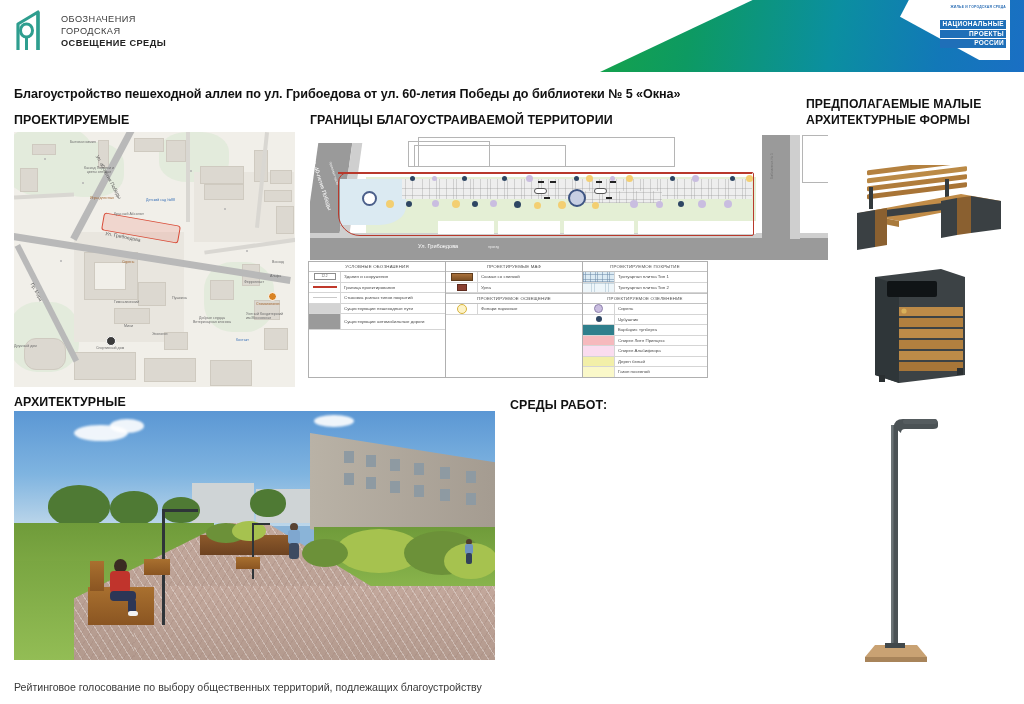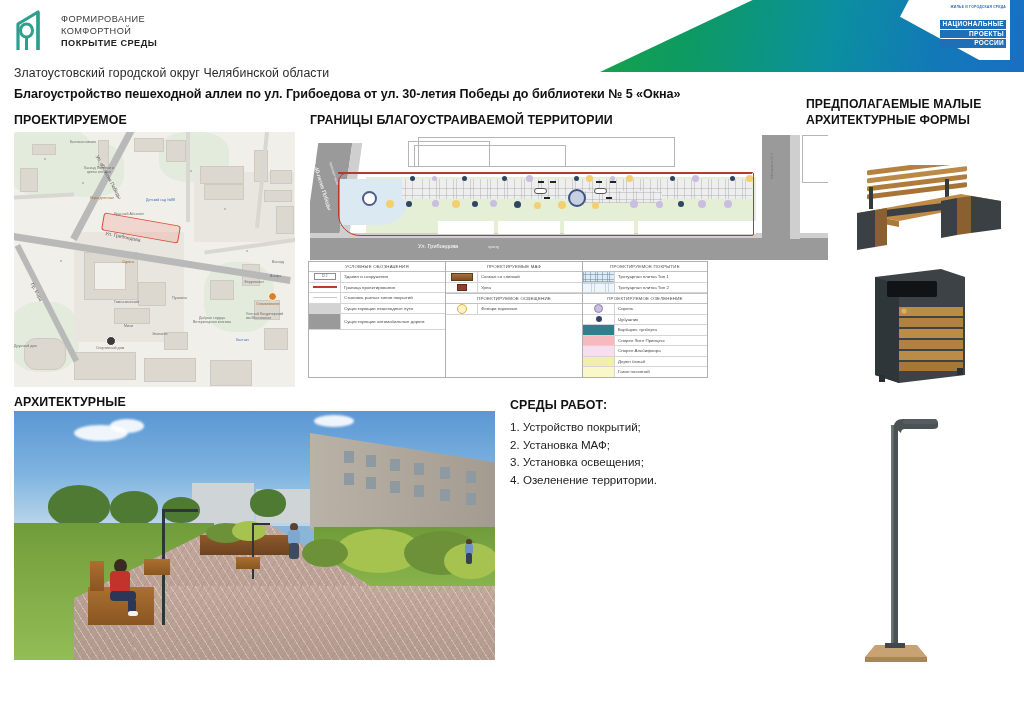--- a/index.html
+++ b/index.html
@@ -241,44 +241,37 @@
   </div>
 
   <div class="brand">
     <svg class="brand-mark" viewBox="0 0 38 44">
       <path d="M4 40 V14 L24 2 V40" fill="none" stroke="#2e9e8f" stroke-width="3.2" stroke-linejoin="round"></path>
       <path d="M24 40 V2" fill="none" stroke="#2e9e8f" stroke-width="3.2"></path>
       <ellipse cx="12.5" cy="20.5" rx="6" ry="6.6" fill="none" stroke="#2e9e8f" stroke-width="3"></ellipse>
       <path d="M12.5 27 V40" stroke="#2e9e8f" stroke-width="3" fill="none"></path>
     </svg>
     <div class="brand-text">
-      <div class="b1">ФОРМИРОВАНИЕ</div>
-      <div class="b2">КОМФОРТНОЙ</div>
-      <div class="b3">ПОКРЫТИЕ СРЕДЫ</div>
+      <div class="b1">ОБОЗНАЧЕНИЯ</div>
+      <div class="b2">ГОРОДСКАЯ</div>
+      <div class="b3">ОСВЕЩЕНИЕ СРЕДЫ</div>
     </div>
   </div>
 
-  <div class="subtitle">Златоустовский городской округ Челябинской области</div>
-  <div class="maintitle">Благоустройство пешеходной аллеи по ул. Грибоедова от ул. 30-летия Победы до библиотеки № 5 «Окна»</div>
-
-  <div class="sec-label lbl-location">ПРОЕКТИРУЕМОЕ</div>
+  <div class="maintitle">Благоустройство пешеходной аллеи по ул. Грибоедова от ул. 60-летия Победы до библиотеки № 5 «Окна»</div>
+
+  <div class="sec-label lbl-location">ПРОЕКТИРУЕМЫЕ</div>
   <div class="sec-label lbl-borders">ГРАНИЦЫ БЛАГОУСТРАИВАЕМОЙ ТЕРРИТОРИИ</div>
   <div class="sec-label lbl-maf">
     <div>ПРЕДПОЛАГАЕМЫЕ МАЛЫЕ</div>
     <div>АРХИТЕКТУРНЫЕ ФОРМЫ</div>
   </div>
   <div class="sec-label lbl-vis">АРХИТЕКТУРНЫЕ</div>
   <div class="sec-label lbl-works">СРЕДЫ РАБОТ:</div>
 
-  <div class="works-list">
-    <div>1. Устройство покрытий;</div>
-    <div>2. Установка МАФ;</div>
-    <div>3. Установка освещения;</div>
-    <div>4. Озеленение территории.</div>
-  </div>
 
   <div class="map">
 
     <div class="greenblob" style="left:-10px;top:-6px;width:90px;height:70px;"></div>
     <div class="greenblob" style="left:40px;top:10px;width:70px;height:55px;"></div>
     <div class="greenblob" style="left:145px;top:0px;width:70px;height:50px;"></div>
     <div class="greenblob" style="left:190px;top:130px;width:70px;height:70px;"></div>
     <div class="greenblob" style="left:-5px;top:170px;width:70px;height:70px;"></div>
     <div class="blockfill" style="left:60px;top:100px;width:110px;height:110px;"></div>
     <div class="blockfill" style="left:180px;top:40px;width:100px;height:70px;"></div>
@@ -678,14 +671,15 @@
     <rect x="36" y="20" width="2.5" height="222" fill="#6b7376"></rect>
 
     <path d="M39 22 q0 -8 9 -8 L78 14 q5 0 5 4 l0 3 q0 3 -5 3 L50 24 q-4 0 -4 4" fill="#4b5255"></path>
     <rect x="48" y="14" width="34" height="5" rx="2" fill="#555c5f"></rect>
 
     <polygon points="20,240 62,240 72,252 10,252" fill="#c9a273"></polygon>
     <polygon points="10,252 72,252 72,257 10,257" fill="#a8845a"></polygon>
     <rect x="30" y="238" width="20" height="5" fill="#41484b"></rect>
   </svg>
 
+  <div class="footer-note">Рейтинговое голосование по выбору общественных территорий, подлежащих благоустройству</div>
 
 </div>
 
 </body></html>

